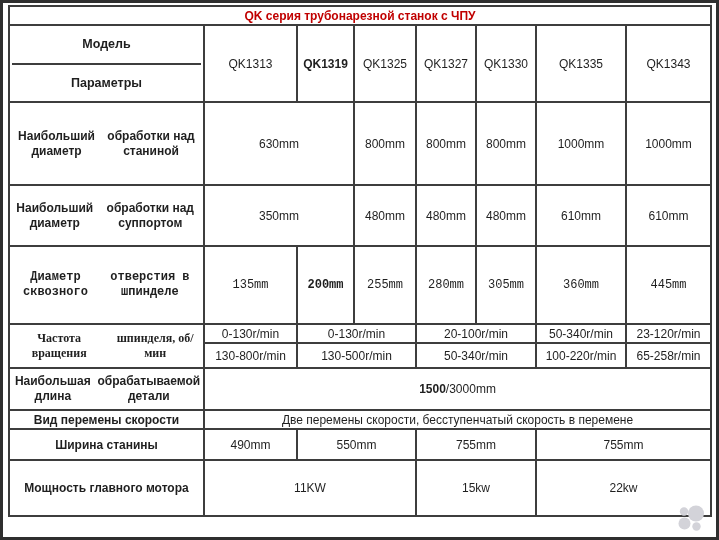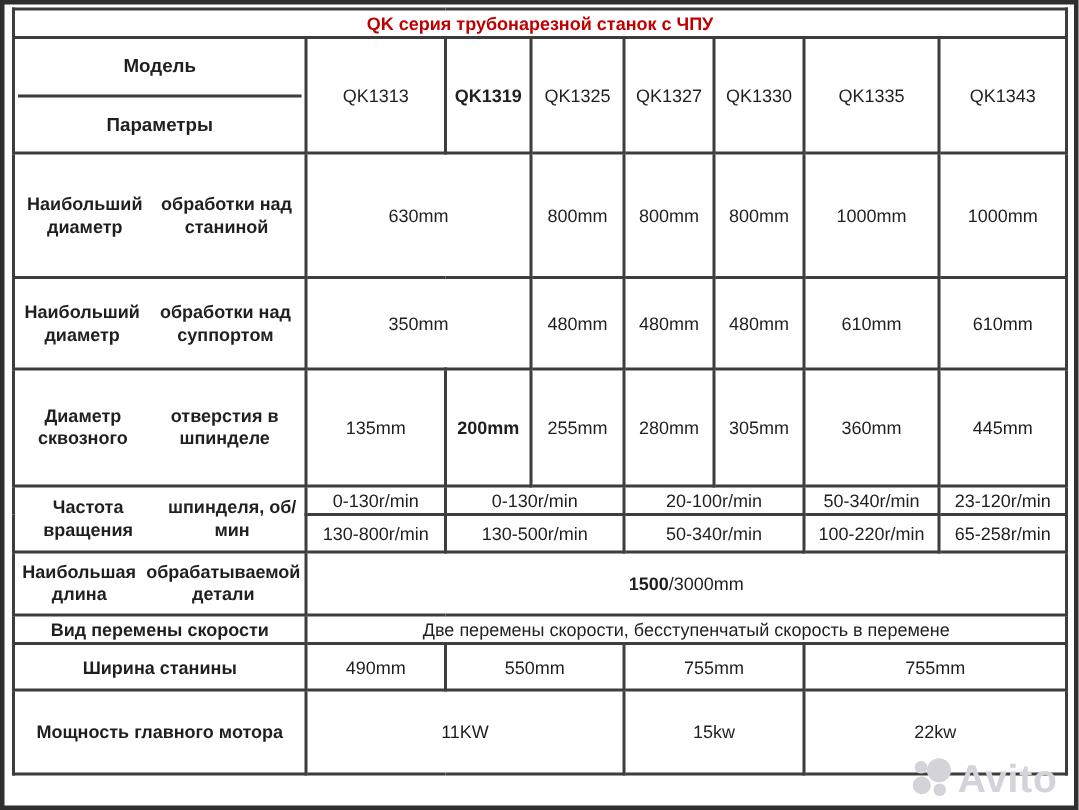--- a/index.html
+++ b/index.html
@@ -23,21 +23,21 @@
     font-size:12px;
     overflow:hidden;
   }
   td.title-cell{
     text-align:left;font-weight:bold;font-size:13.5px;color:#c00000;
     padding:2px 4px;height:17px;
   }
   tr.hdr{height:75px;}
   tr.r1{height:83px;}
   tr.r2{height:61px;}
-  tr.r3{height:78px;}
+  tr.r3{height:78px;font-family:Liberation Mono, monospace;}
   tr.r4a{height:19px;}
   tr.r4b{height:25px;}
   tr.r5{height:42px;}
   tr.r6{height:19px;}
   tr.r7{height:31px;}
   tr.r8{height:56px;}
   td.lbl{font-weight:bold;font-size:12.5px;}
   td.hdr-split{padding:0;}
   .split-wrap{display:flex;flex-direction:column;height:75px;}
   .split-top,.split-bottom{
@@ -135,21 +135,21 @@
     <td class="bold">200mm</td>
     <td>255mm</td>
     <td>280mm</td>
     <td>305mm</td>
     <td>360mm</td>
     <td>445mm</td>
   </tr>
 
   <tr class="r4a">
     <td class="lbl" rowspan="2">
-      <div class="two-line" style="justify-content:space-between;gap:3px;">
+      <div class="two-line" style="justify-content:space-between;gap:3px;font-family:Liberation Serif, serif;">
         <span>Частота вращения</span>
         <span>шпинделя, об/мин</span>
       </div>
     </td>
     <td>0-130r/min</td>
     <td colspan="2">0-130r/min</td>
     <td colspan="2">20-100r/min</td>
     <td>50-340r/min</td>
     <td>23-120r/min</td>
   </tr>
@@ -196,16 +196,15 @@
 </tbody>
   </table>
 
 <div class="watermark">
   <svg width="28" height="28" viewBox="0 0 28 28">
     <circle cx="7" cy="6.5" r="4.2" fill="#d3d3d9"></circle>
     <circle cx="19" cy="8.5" r="8" fill="#d3d3d9"></circle>
     <circle cx="7.5" cy="18.5" r="6" fill="#d3d3d9"></circle>
     <circle cx="19.5" cy="21.5" r="4.2" fill="#d3d3d9"></circle>
   </svg>
-  <span class="wm-text">Avito</span>
 </div>
 
 <div class="frame"></div>
 
 </body></html>

